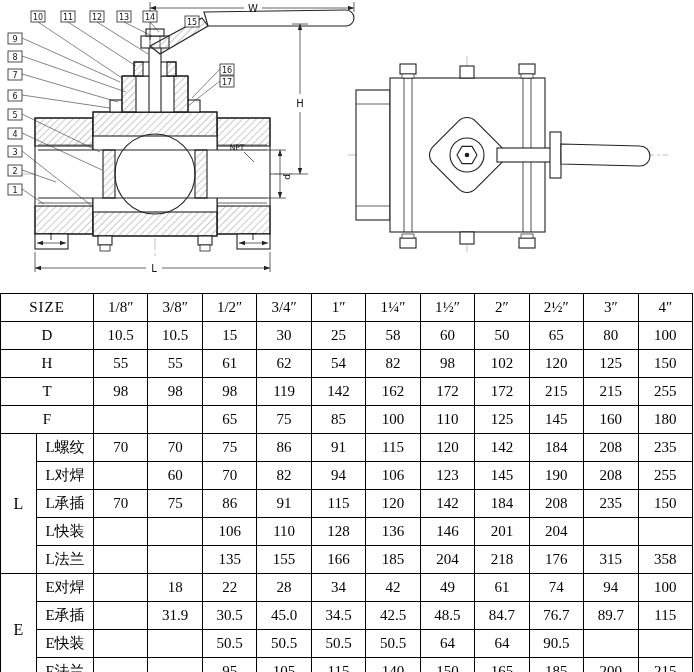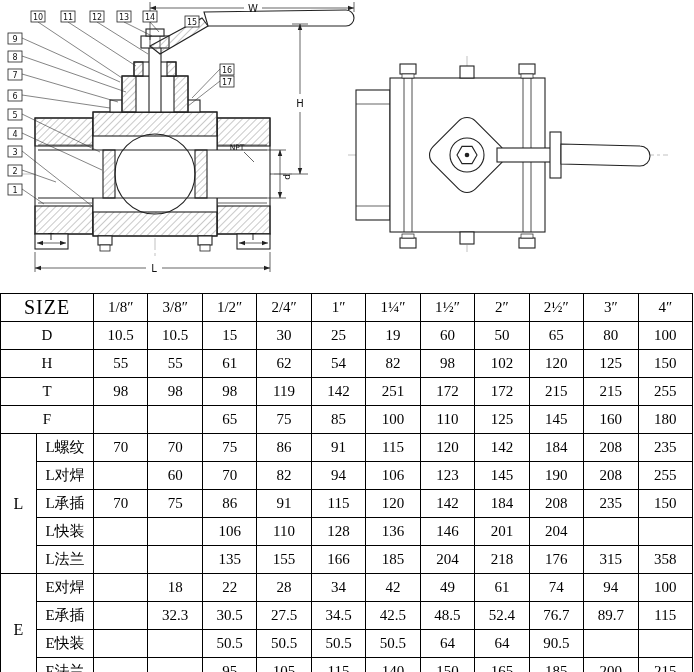--- a/index.html
+++ b/index.html
@@ -2,21 +2,21 @@
 <html><head>
 <meta charset="utf-8">
 <style>
   *{box-sizing:border-box;}
   html,body{margin:0;padding:0;background:#fff;}
   .page{width:694px;height:672px;background:#fff;overflow:hidden;font-family:"Liberation Serif","DejaVu Serif",serif;}
   .drawing-wrap{width:694px;height:293px;}
   svg text{font-family:"DejaVu Sans","Liberation Sans",sans-serif;}
   table.dim{border-collapse:collapse;width:693px;table-layout:fixed;font-size:15px;color:#000;margin:0;}
   .dim th,.dim td{border:1px solid #000;text-align:center;vertical-align:middle;height:28px;padding:0 1px;font-weight:normal;white-space:nowrap;overflow:hidden;}
-  .dim th.size{font-size:20px;letter-spacing:1px;}
+  .dim th.size{font-size:15px;letter-spacing:1px;}
   .dim th.grp{font-size:16px;}
   .dim th.lbl{font-size:15px;}
 </style>
 </head>
 <body>
 
 <div class="page">
 
   <div class="drawing-wrap">
   <svg viewBox="0 0 694 293" width="694" height="293" xmlns="http://www.w3.org/2000/svg">
@@ -235,37 +235,37 @@
       <col style="width:36px">
         <col style="width:57px">
         <col span="11">
     </colgroup>
     <tbody>
         <tr>
           <th colspan="2" class="size">SIZE</th>
           <th>1/8″</th>
           <th>3/8″</th>
           <th>1/2″</th>
-          <th>2/4″</th>
+          <th>3/4″</th>
           <th>1″</th>
           <th>1¼″</th>
           <th>1½″</th>
           <th>2″</th>
           <th>2½″</th>
           <th>3″</th>
           <th>4″</th>
         </tr>
         <tr>
           <th colspan="2" class="lbl">D</th>
           <td>10.5</td>
           <td>10.5</td>
           <td>15</td>
           <td>30</td>
           <td>25</td>
-          <td>19</td>
+          <td>58</td>
           <td>60</td>
           <td>50</td>
           <td>65</td>
           <td>80</td>
           <td>100</td>
         </tr>
         <tr>
           <th colspan="2" class="lbl">H</th>
           <td>55</td>
           <td>55</td>
@@ -279,21 +279,21 @@
           <td>125</td>
           <td>150</td>
         </tr>
         <tr>
           <th colspan="2" class="lbl">T</th>
           <td>98</td>
           <td>98</td>
           <td>98</td>
           <td>119</td>
           <td>142</td>
-          <td>251</td>
+          <td>162</td>
           <td>172</td>
           <td>172</td>
           <td>215</td>
           <td>215</td>
           <td>255</td>
         </tr>
         <tr>
           <th colspan="2" class="lbl">F</th>
           <td></td>
           <td></td>
@@ -389,27 +389,27 @@
           <td>42</td>
           <td>49</td>
           <td>61</td>
           <td>74</td>
           <td>94</td>
           <td>100</td>
         </tr>
         <tr>
           <th class="lbl">E承插</th>
           <td></td>
-          <td>32.3</td>
+          <td>31.9</td>
           <td>30.5</td>
-          <td>27.5</td>
+          <td>45.0</td>
           <td>34.5</td>
           <td>42.5</td>
           <td>48.5</td>
-          <td>52.4</td>
+          <td>84.7</td>
           <td>76.7</td>
           <td>89.7</td>
           <td>115</td>
         </tr>
         <tr>
           <th class="lbl">E快装</th>
           <td></td>
           <td></td>
           <td>50.5</td>
           <td>50.5</td>

